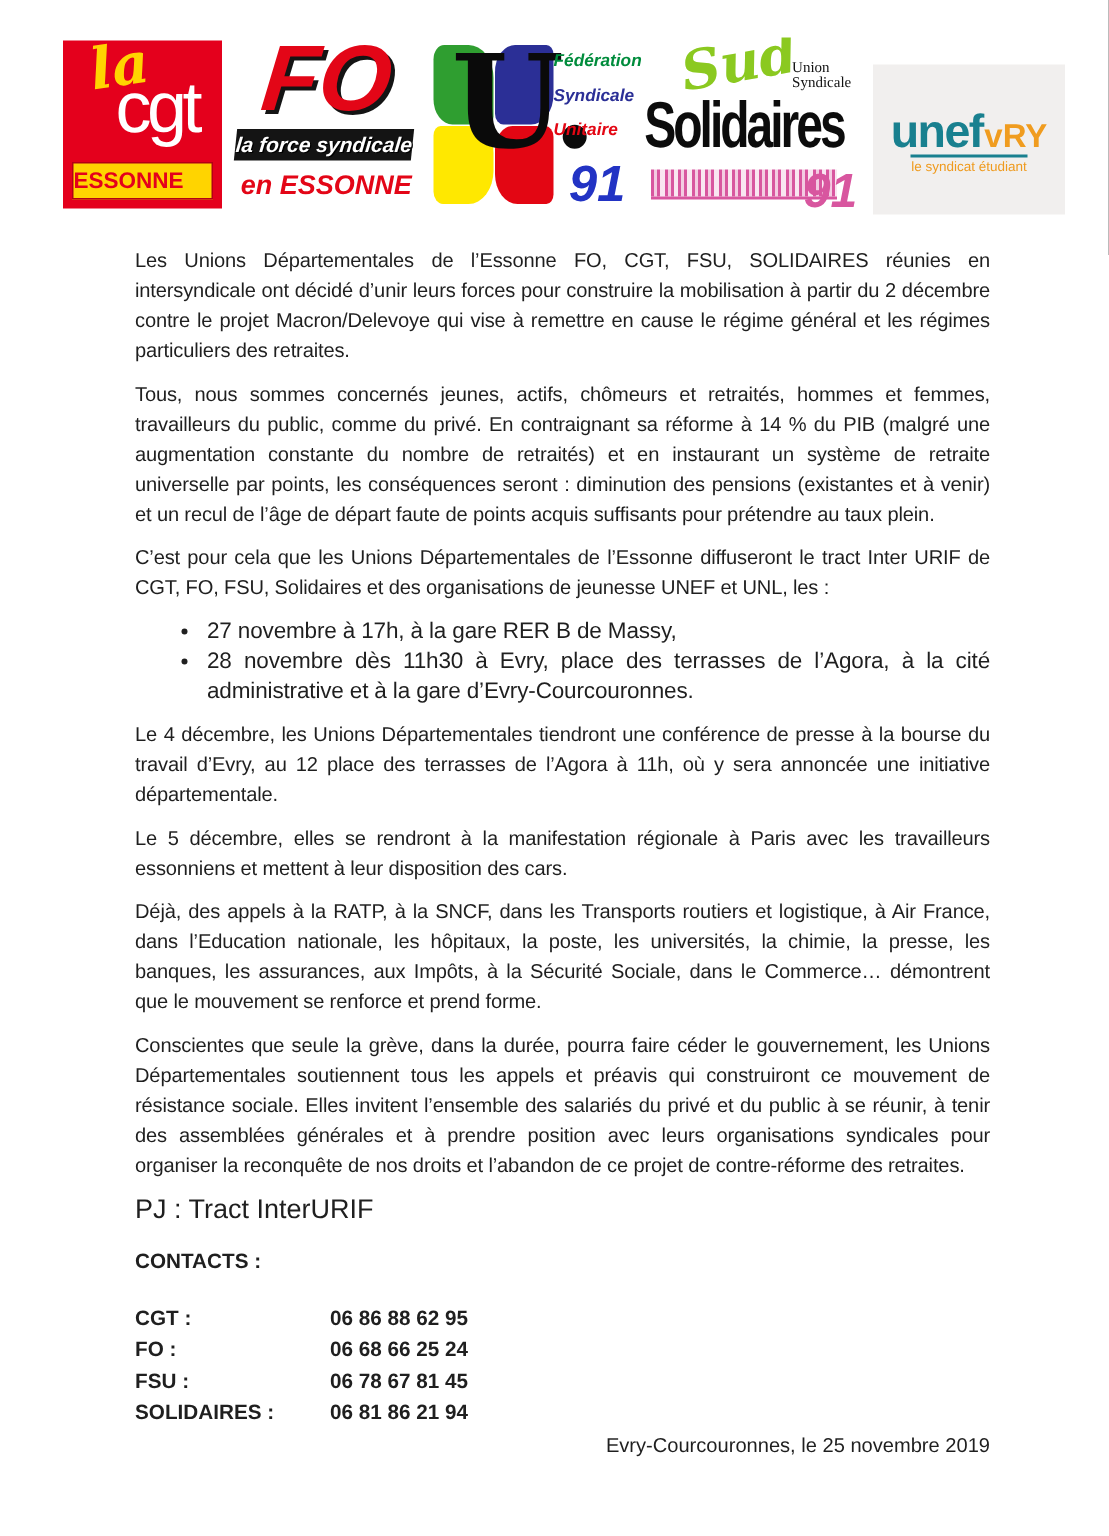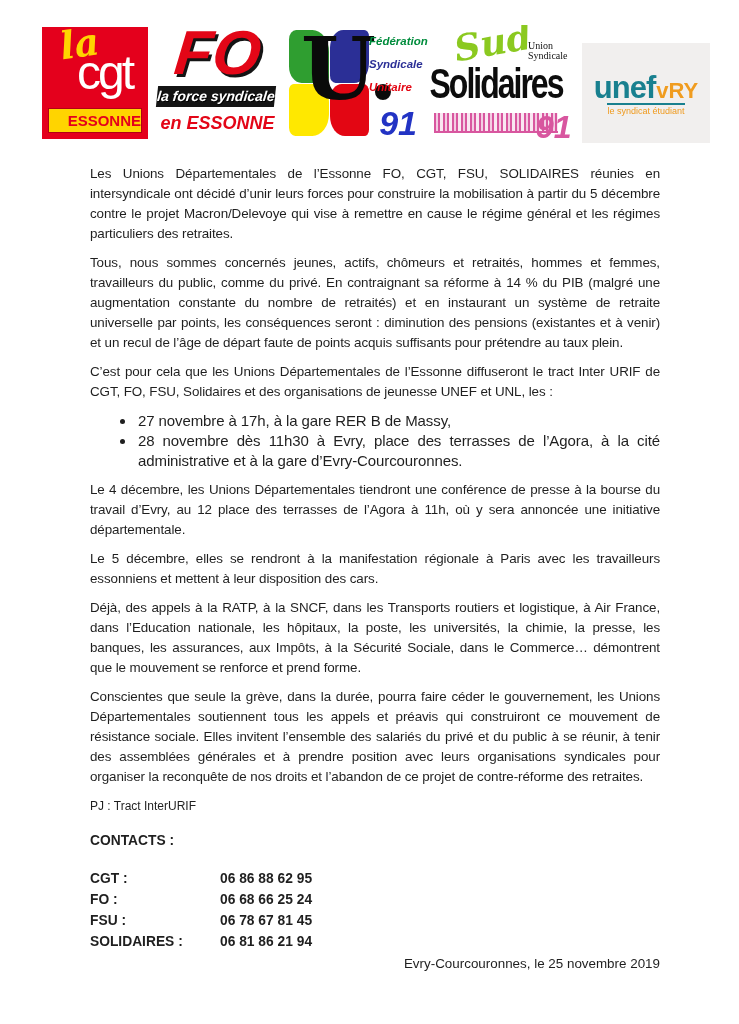--- a/index.html
+++ b/index.html
@@ -17,21 +17,21 @@
   }
   .logo { position:relative; flex:0 0 auto; }
 
   
   .logo-cgt { width:106px; height:112px; background:#e4001c; overflow:hidden; }
   .cgt-la { position:absolute; top:-6px; left:18px; font-family:"DejaVu Serif",serif;
     font-style:italic; font-weight:bold; font-size:38px; color:#ffd400; transform:rotate(-8deg); }
   .cgt-name { position:absolute; top:22px; left:0; right:16px; text-align:right;
     font-weight:400; font-size:48px; line-height:1; color:#fff; letter-spacing:-3px; }
   .cgt-region { position:absolute; bottom:6px; left:6px; right:6px; height:25px;
-    background:#ffd400; color:#e4001c; font-weight:800; font-size:15px; text-align:right;
+    background:#ffd400; color:#e4001c; font-weight:800; font-size:15px; text-align:left;
     line-height:23px; border:1px solid #b30014; letter-spacing:0; }
 
   
   .logo-fo { width:118px; height:110px; background:#fff; }
   .fo-name { position:absolute; top:-8px; left:0; right:0; text-align:center; font-style:italic;
     font-weight:900; font-size:62px; line-height:1.05; color:#e30617;
     text-shadow:3px 3px 0 #141414; transform:skew(-6deg); }
   .fo-band { position:absolute; top:58px; left:-2px; right:2px; background:#141414; color:#fff;
     font-style:italic; font-weight:bold; font-size:14px; text-align:center; padding:2px 0 3px;
     transform:skew(-6deg); text-shadow:1px 1px 0 #000; }
@@ -79,21 +79,21 @@
   .unef-tag { font-size:9px; color:#ef9a1d; font-weight:normal; margin-top:-3px;
     border-top:2px solid #19808f; padding-top:1px; }
 
   
   .content { position:absolute; top:164px; left:90px; width:570px; }
   .para { font-size:13.4px; line-height:20px; text-align:justify; letter-spacing:-0.1px;
     margin-bottom:9px; }
   ul.bullets { list-style:disc outside; margin:0 0 9px 0; padding-left:46px; }
   ul.bullets li { font-size:15px; line-height:20px; text-align:justify;
     letter-spacing:-0.1px; padding-left:2px; }
-  .pj { font-size:12px; line-height:20px; margin:2px 0 14px; }
+  .pj { font-size:18px; line-height:20px; margin:2px 0 14px; }
 
   .contacts { font-weight:bold; font-size:13.8px; line-height:21px; }
   .contacts-title { margin-bottom:17px; }
   .contact-row { display:flex; }
   .c-label { width:130px; }
 
   .dateline { font-size:13.4px; line-height:20px; text-align:right; margin-top:2px; }
 </style>
 </head>
 <body>
@@ -146,21 +146,21 @@
         <span class="unef-name">unef</span>
         <span class="unef-city">vRY</span>
       </div>
       <div class="unef-tag">le syndicat étudiant</div>
     </div>
 
   </div>
 
   <div class="content">
 
-    <p class="para">Les Unions Départementales de l’Essonne FO, CGT, FSU, SOLIDAIRES réunies en intersyndicale ont décidé d’unir leurs forces pour construire la mobilisation à partir du 5 décembre contre le projet Macron/Delevoye qui vise à remettre en cause le régime général et les régimes particuliers des retraites.</p>
+    <p class="para">Les Unions Départementales de l’Essonne FO, CGT, FSU, SOLIDAIRES réunies en intersyndicale ont décidé d’unir leurs forces pour construire la mobilisation à partir du 2 décembre contre le projet Macron/Delevoye qui vise à remettre en cause le régime général et les régimes particuliers des retraites.</p>
     <p class="para">Tous, nous sommes concernés jeunes, actifs, chômeurs et retraités, hommes et femmes, travailleurs du public, comme du privé. En contraignant sa réforme à 14 % du PIB (malgré une augmentation constante du nombre de retraités) et en instaurant un système de retraite universelle par points, les conséquences seront : diminution des pensions (existantes et à venir) et un recul de l’âge de départ faute de points acquis suffisants pour prétendre au taux plein.</p>
     <p class="para">C’est pour cela que les Unions Départementales de l’Essonne diffuseront le tract Inter URIF de CGT, FO, FSU, Solidaires et des organisations de jeunesse UNEF et UNL, les :</p>
 
     <ul class="bullets">
       <li>27 novembre à 17h, à la gare RER B de Massy,</li>
       <li>28 novembre dès 11h30 à Evry, place des terrasses de l’Agora, à la cité administrative et à la gare d’Evry-Courcouronnes.</li>
     </ul>
 
     <p class="para">Le 4 décembre, les Unions Départementales tiendront une conférence de presse à la bourse du travail d’Evry, au 12 place des terrasses de l’Agora à 11h, où y sera annoncée une initiative départementale.</p>
     <p class="para">Le 5 décembre, elles se rendront à la manifestation régionale à Paris avec les travailleurs essonniens et mettent à leur disposition des cars.</p>

